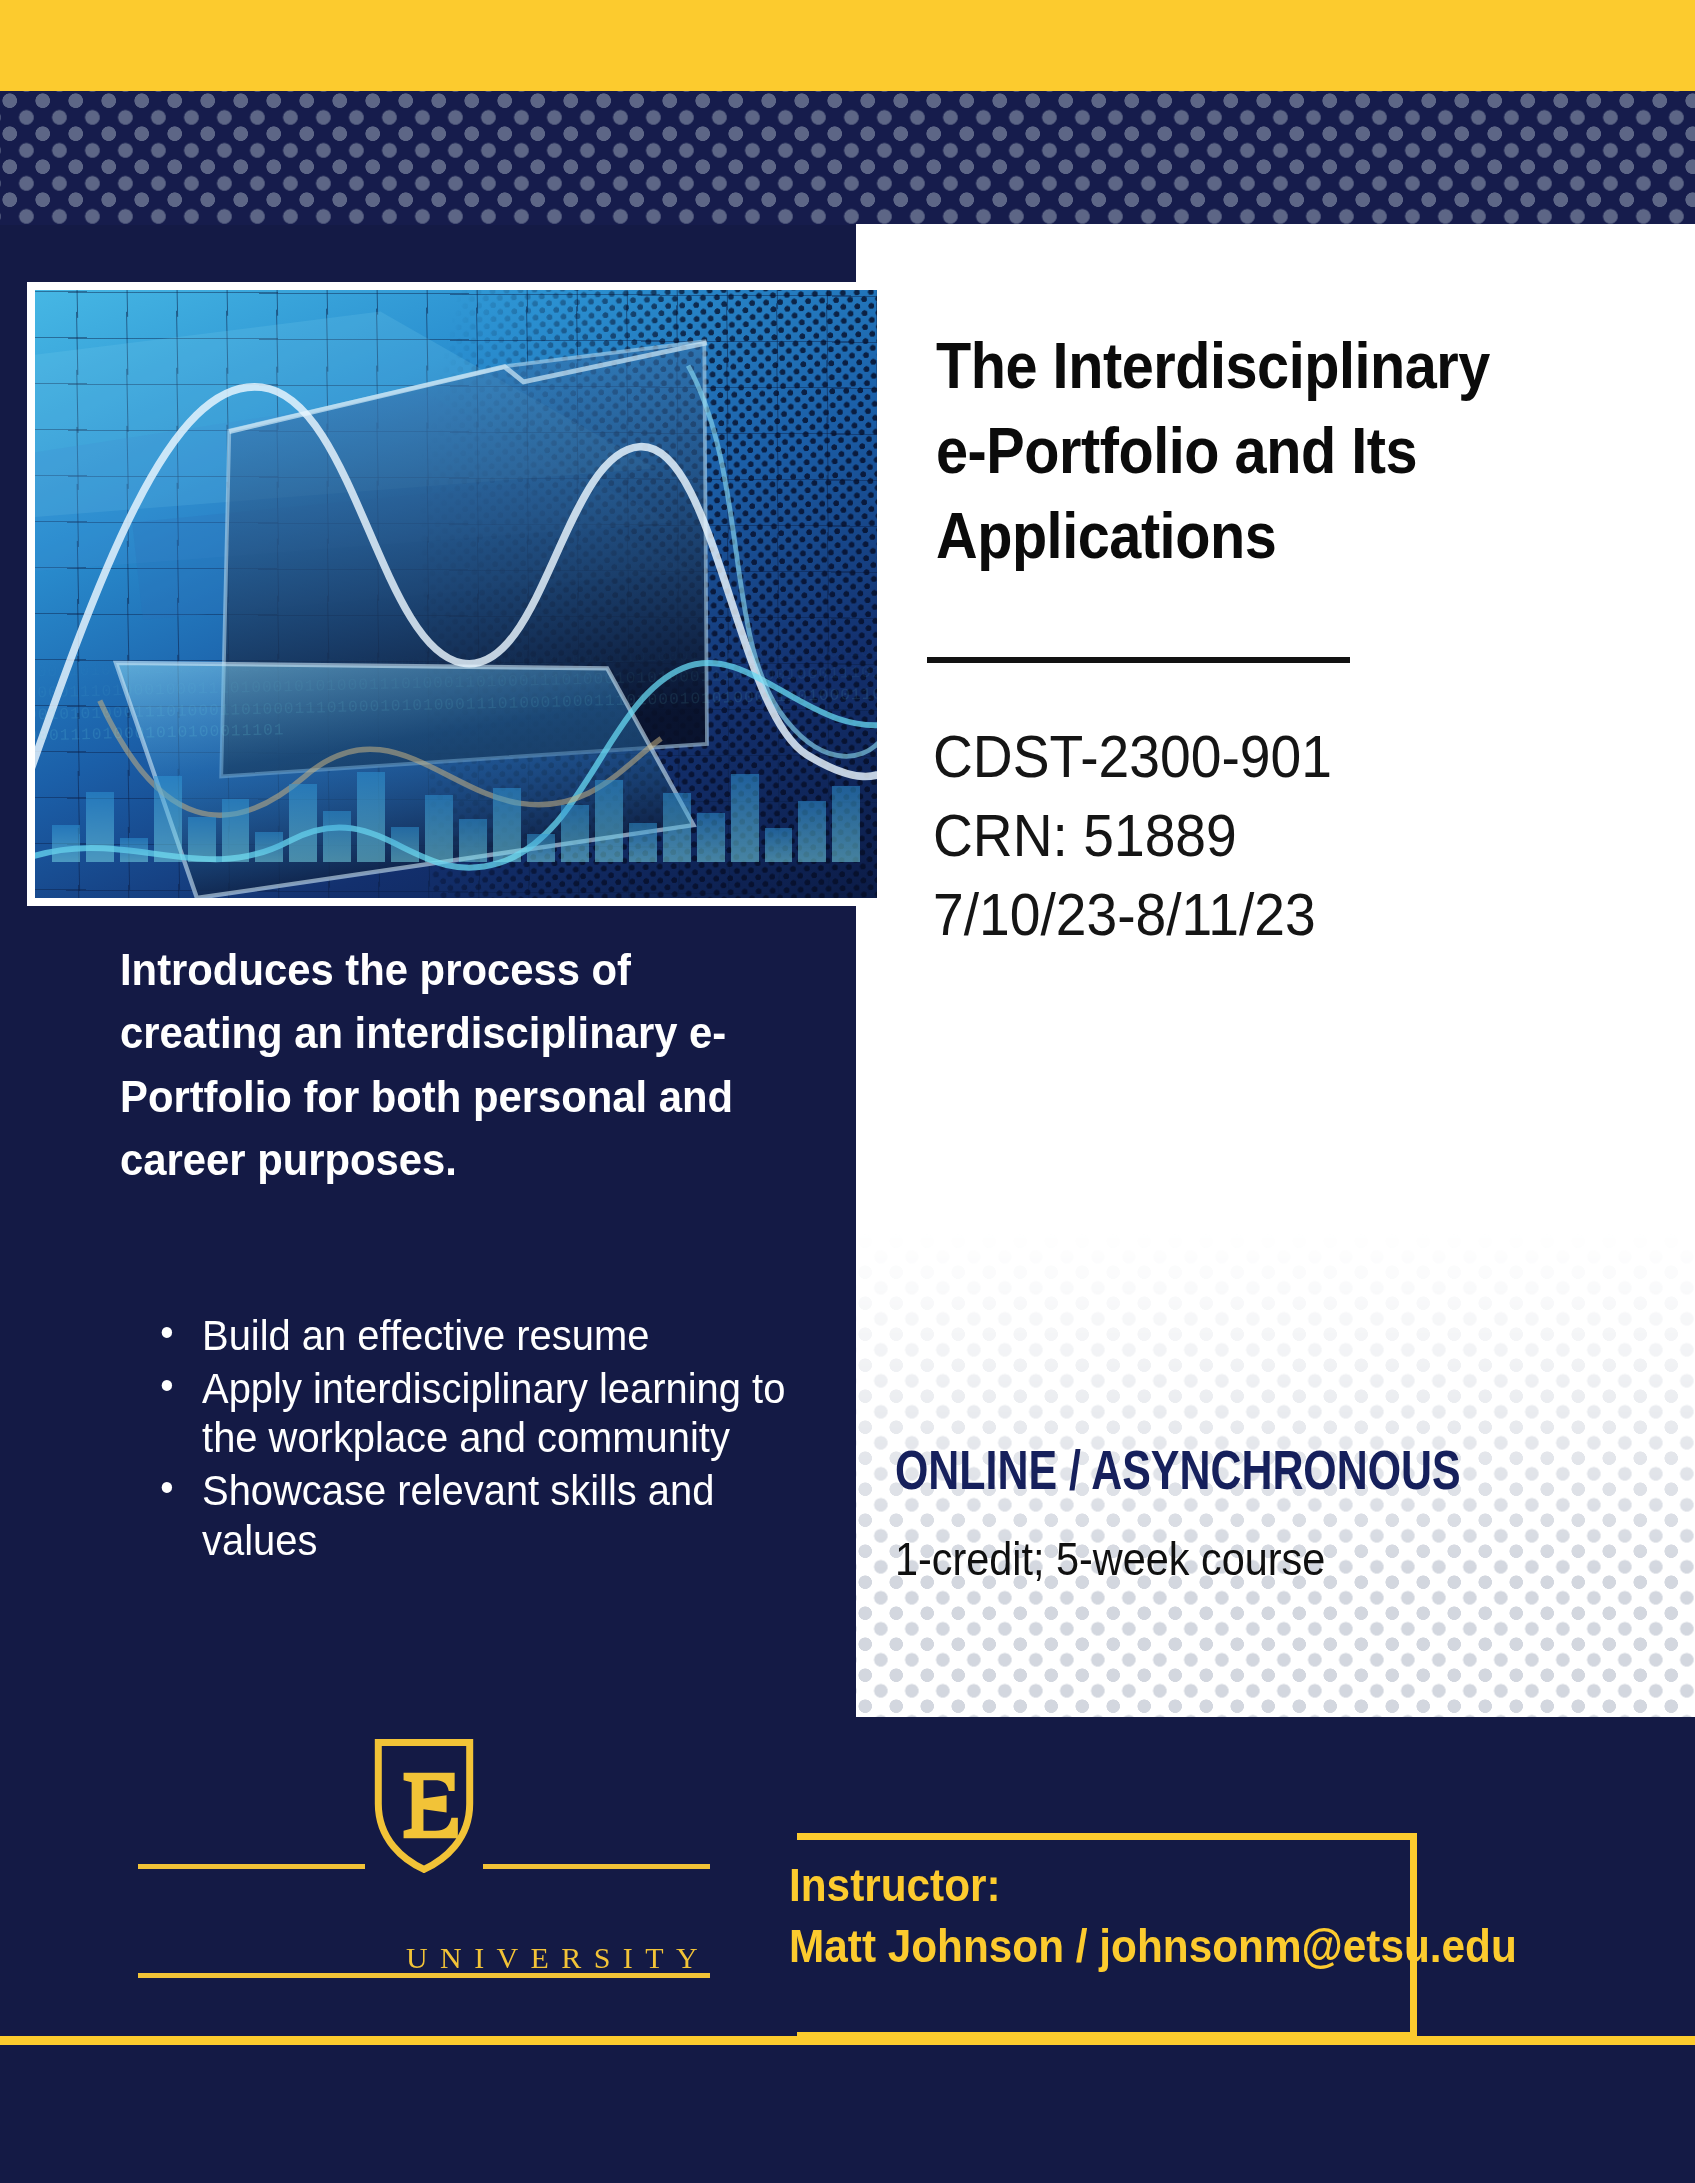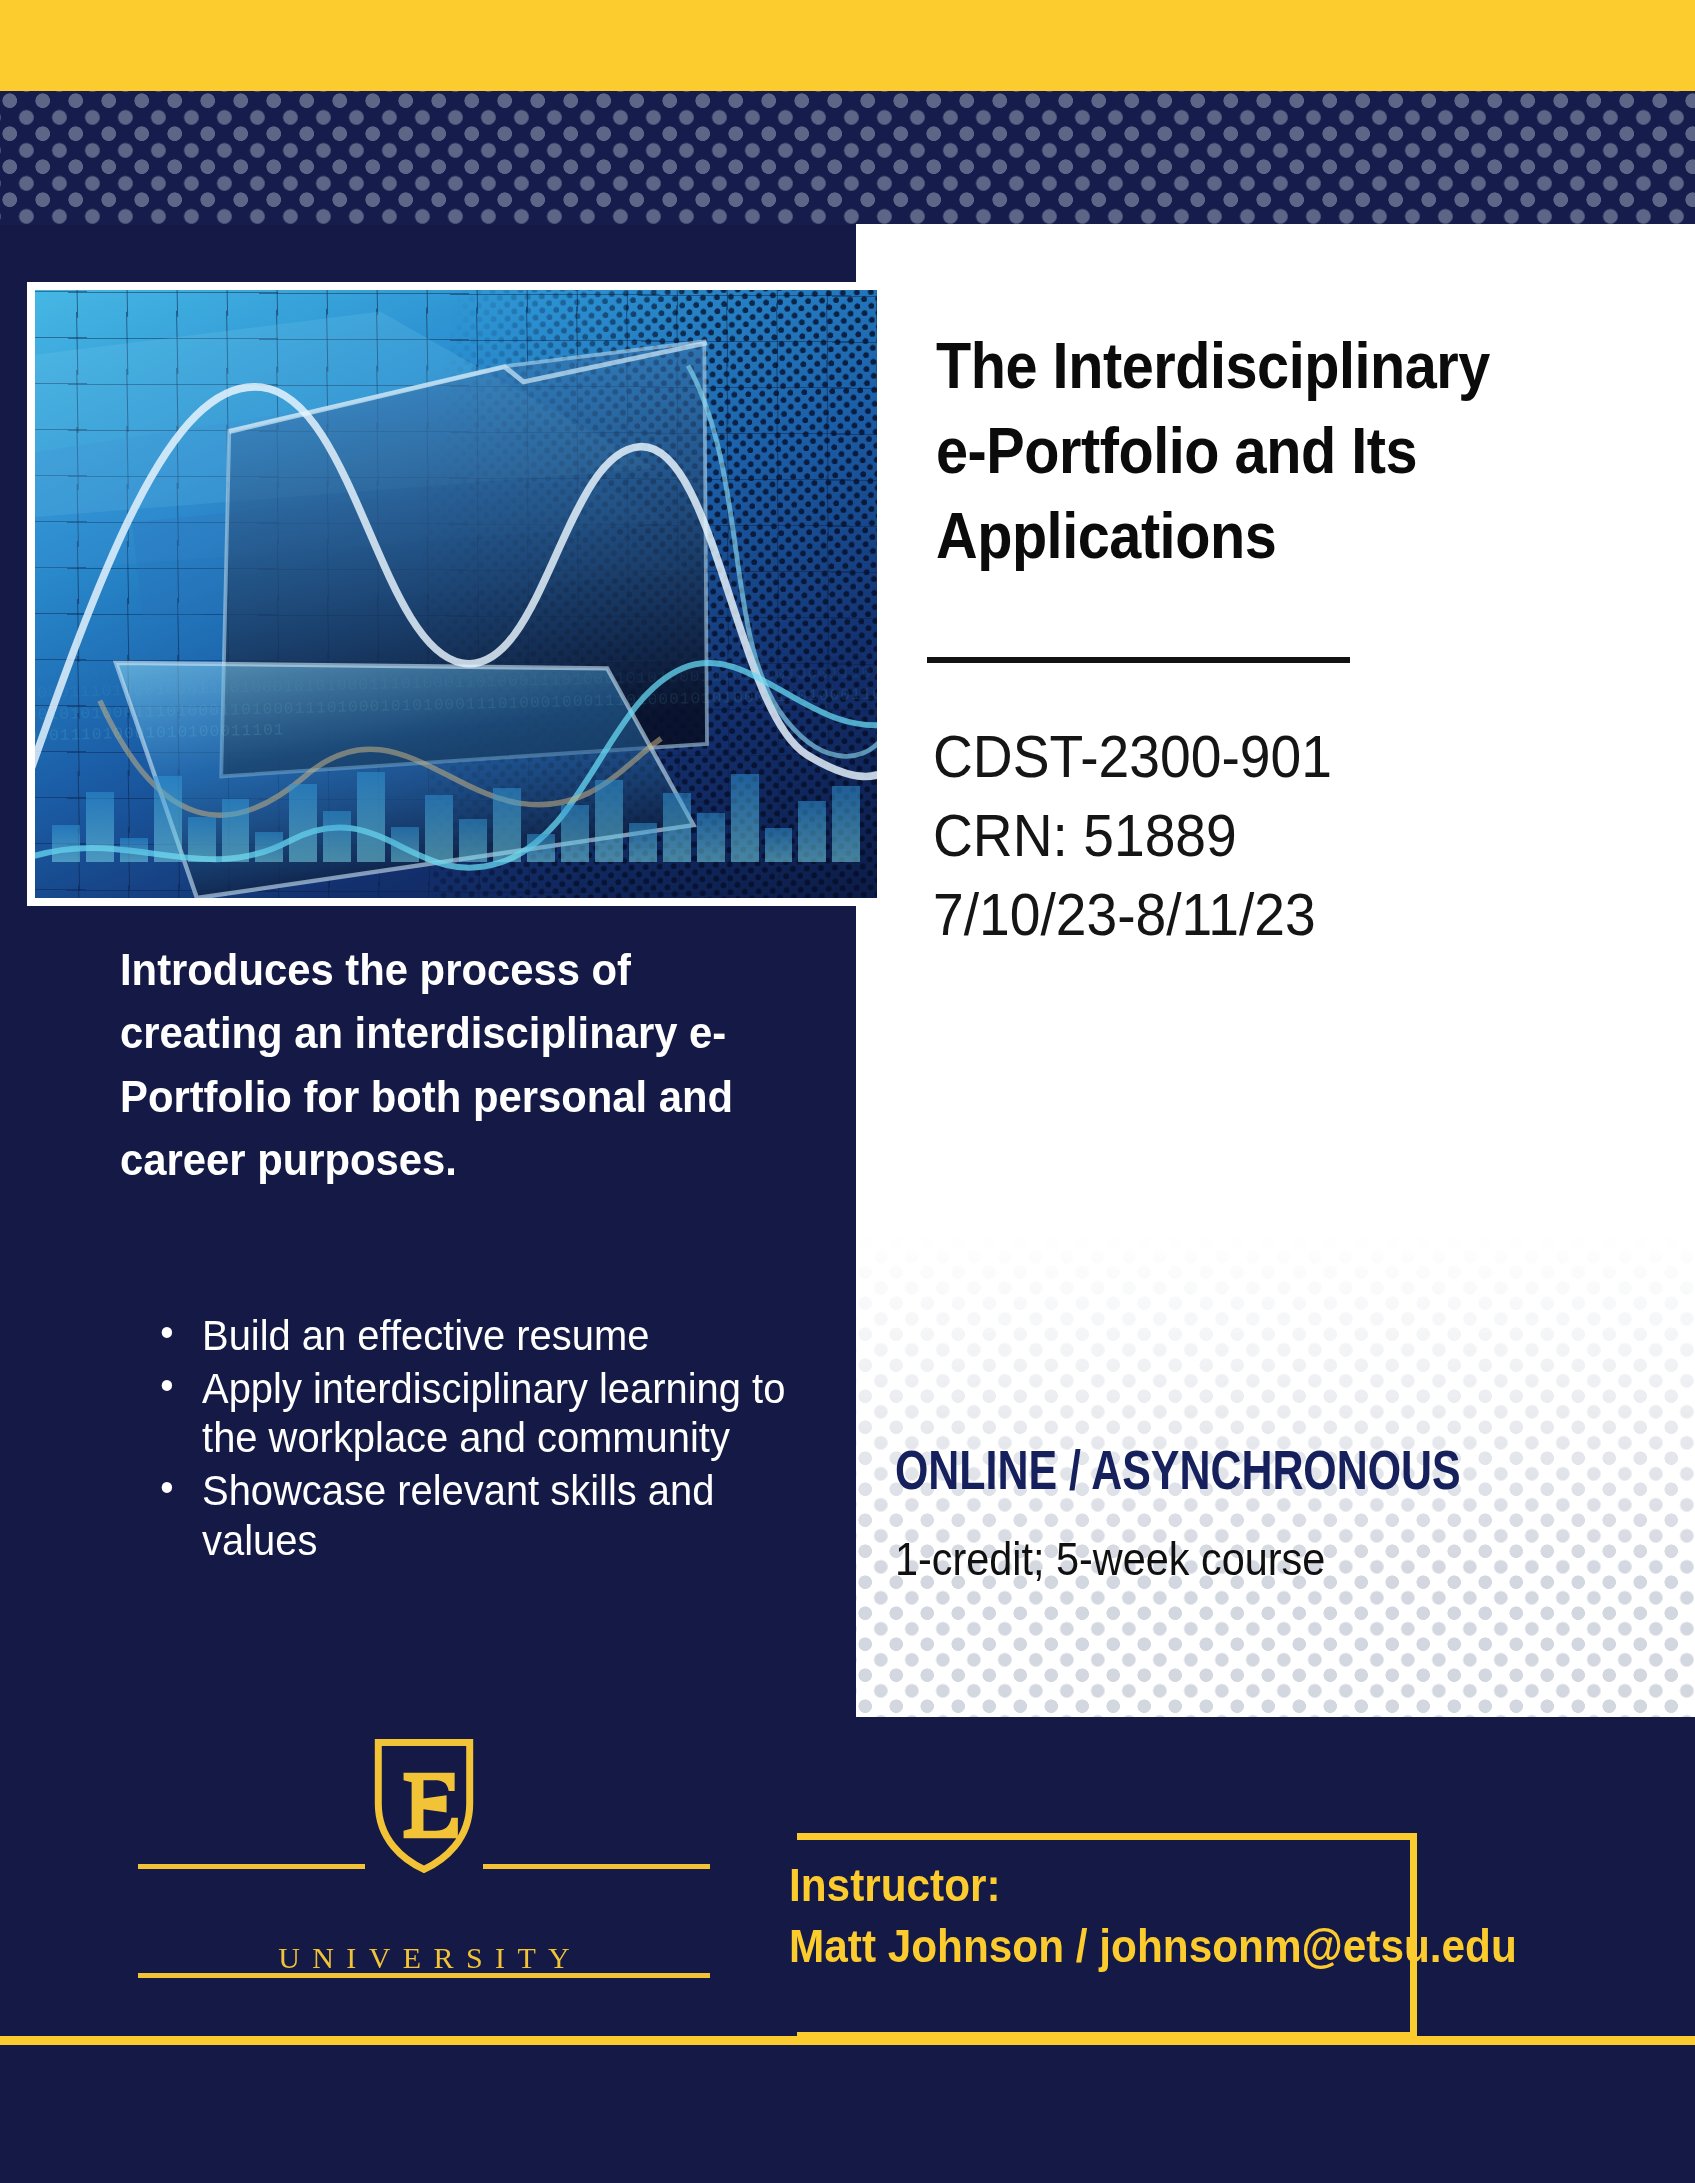--- a/index.html
+++ b/index.html
@@ -154,21 +154,21 @@
   .logo .shield{position:absolute;left:50%;top:0;transform:translateX(-50%);width:100px;height:134px;}
   .logo .rule-l{position:absolute;left:0;top:125px;width:227px;height:5.4px;background:#F2C337;}
   .logo .rule-r{position:absolute;right:0;top:125px;width:227px;height:5.4px;background:#F2C337;}
   .logo .etsu-name{
     position:absolute;left:0;top:141px;width:100%;text-align:center;
     font-family:"Liberation Serif","DejaVu Serif",serif;
     font-size:52px;line-height:1;color:#F2C337;font-weight:400;
     letter-spacing:1.1px;
   }
   .logo .etsu-univ{
-    position:absolute;left:0;top:204px;width:100%;text-align:center;
+    position:absolute;left:0;top:204px;width:100%;text-align:right;
     font-family:"Liberation Serif","DejaVu Serif",serif;
     font-size:30px;line-height:1;color:#F2C337;letter-spacing:12.4px;
     text-indent:12.4px;
   }
   .logo .rule-bottom{position:absolute;left:0;top:234px;width:100%;height:4.9px;background:#F2C337;}
 
   
   .instr-frame{
     position:absolute;left:797px;top:1833px;width:620px;height:206px;
     border:7px solid #FCCB2E;border-left:none;

